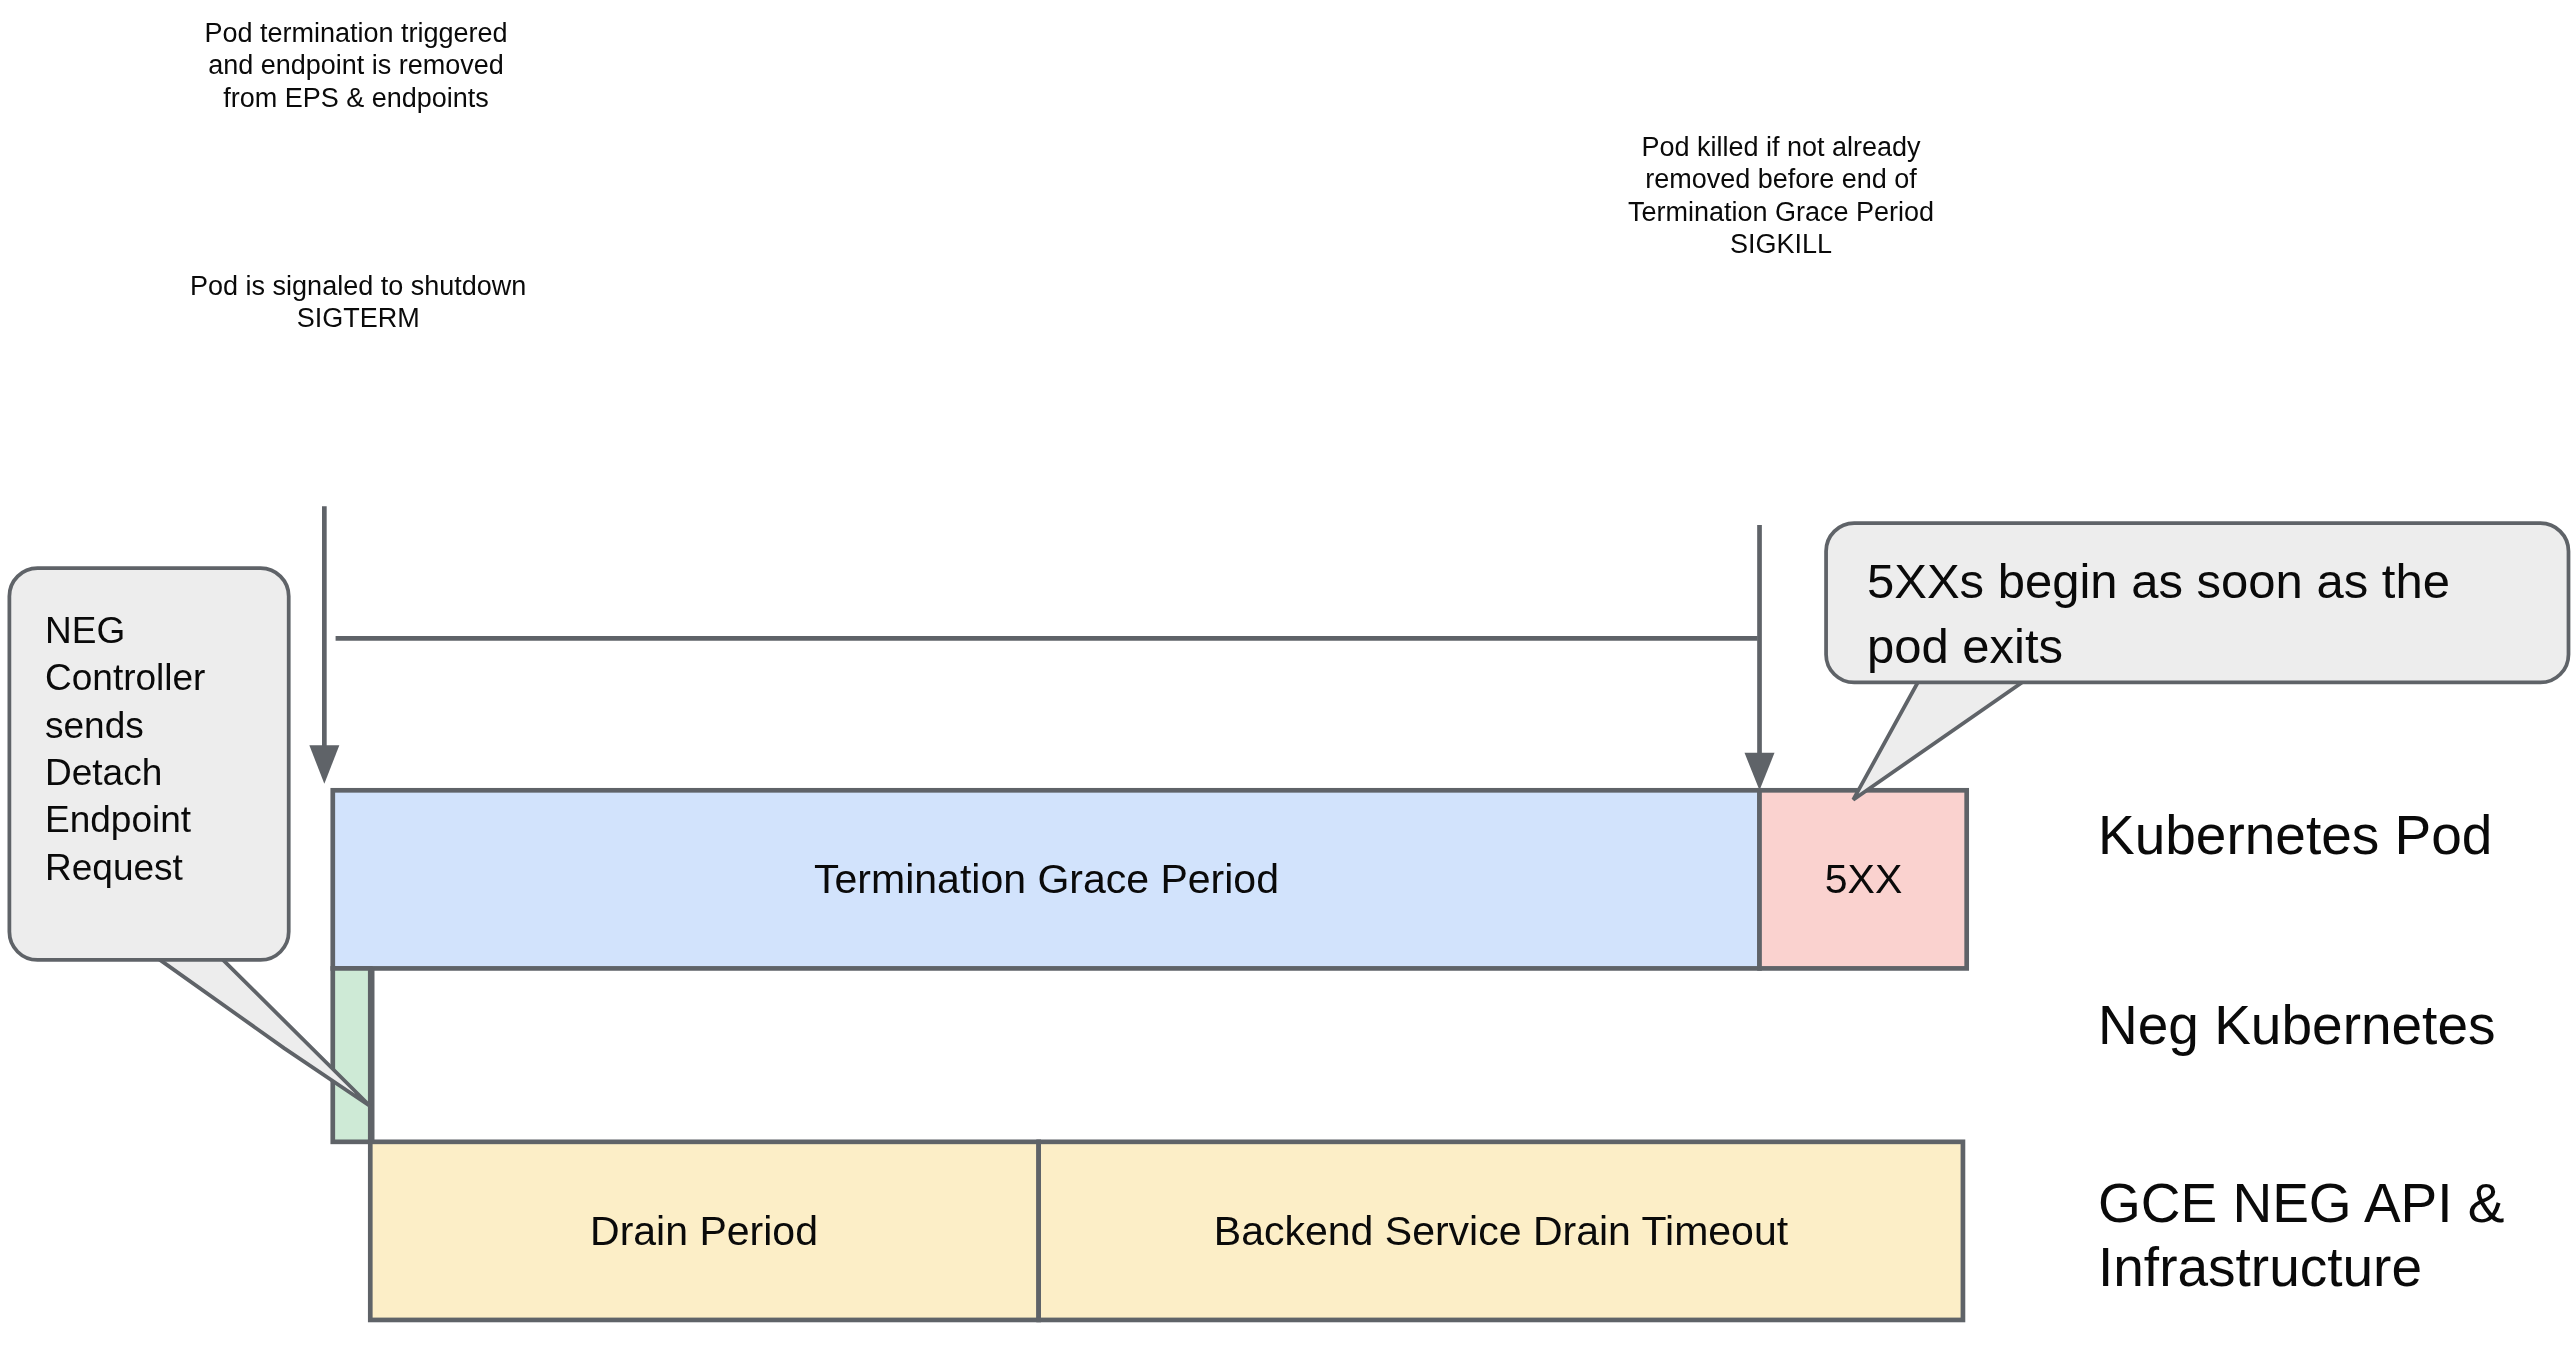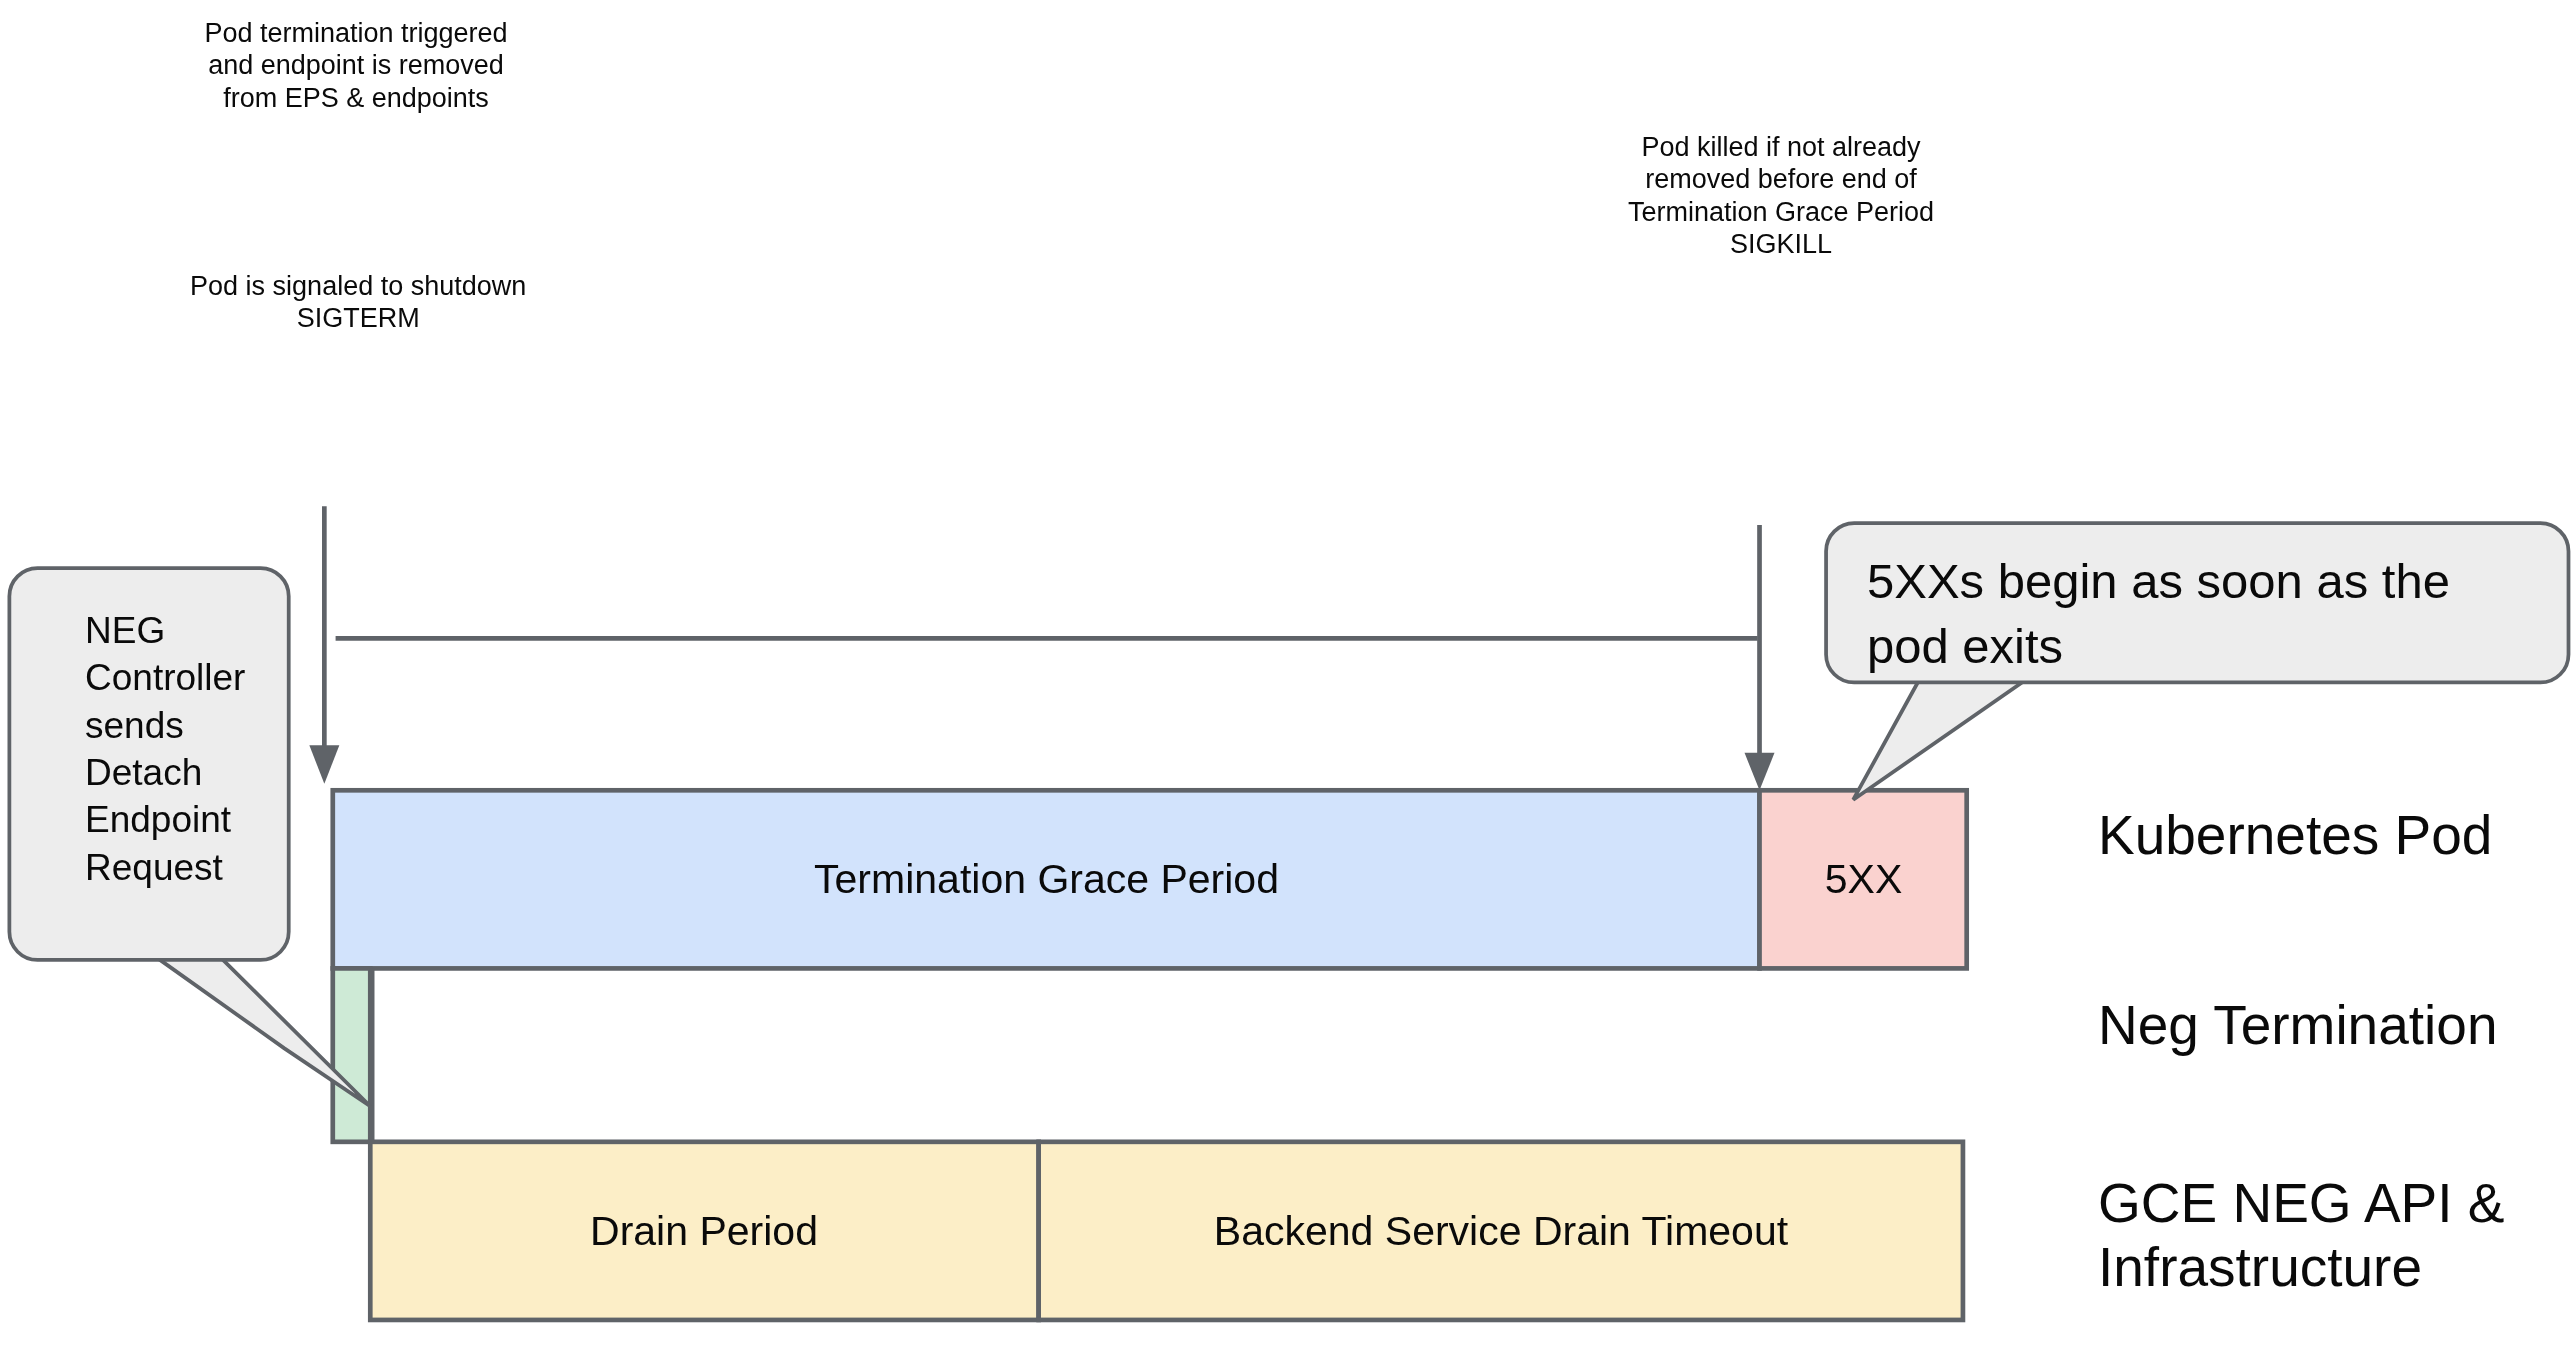--- a/index.html
+++ b/index.html
@@ -82,21 +82,21 @@
   #lane-gce  { left: 2098px; top: 1172px; width: 469px; }
 
   
   .bubble-text {
     position: absolute;
     font-size: 37px;
     line-height: 1.28;
     color: #0a0a0a;
     white-space: pre-line;
   }
-  #bubble-neg-text { left: 45px;   top: 607px; width: 216px; margin-left: 40px; }
+  #bubble-neg-text { left: 45px;   top: 607px; width: 216px; }
   #bubble-5xx-text { left: 1867px; top: 549px; width: 656px; font-size: 49px; line-height: 1.32;}
 </style>
 </head>
 <body>
 
 <div class="stage">
 
   <svg class="svg-layer" viewBox="0 0 2748 1440" xmlns="http://www.w3.org/2000/svg">
     <defs>
       <marker id="arrowFill" markerWidth="12" markerHeight="12" refX="6" refY="6" orient="auto" markerUnits="strokeWidth">
@@ -163,21 +163,21 @@
   <div class="bar-label" id="label-tgp">Termination Grace Period</div>
 
   <div class="bar-label" id="label-5xx">5XX</div>
 
   <div class="bar-label" id="label-drain">Drain Period</div>
 
   <div class="bar-label" id="label-bsdt">Backend Service Drain Timeout</div>
 
   <div class="lane-label" id="lane-pod">Kubernetes Pod</div>
 
-  <div class="lane-label" id="lane-neg">Neg Termination</div>
+  <div class="lane-label" id="lane-neg">Neg Kubernetes</div>
 
   <div class="lane-label" id="lane-gce">GCE NEG API &amp;
 Infrastructure</div>
 
   <div class="bubble-text" id="bubble-neg-text">NEG
 Controller
 sends
 Detach
 Endpoint
 Request</div>

